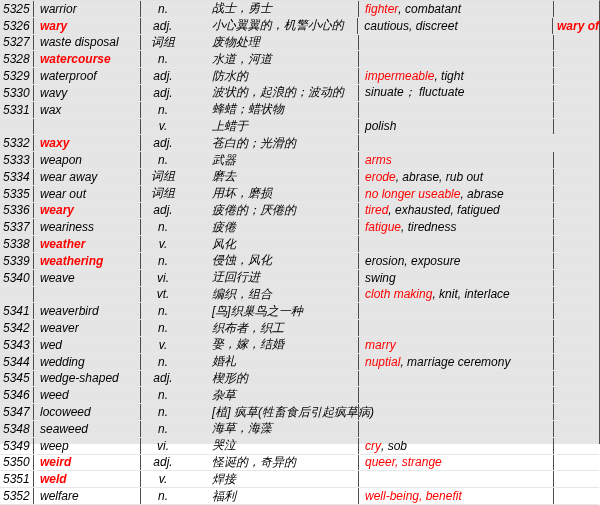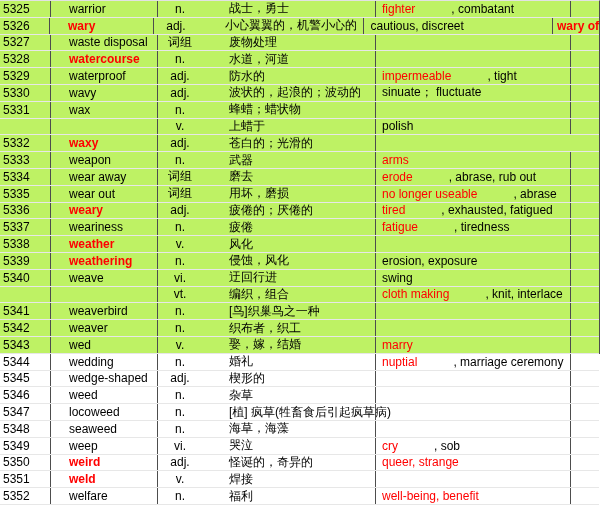--- a/index.html
+++ b/index.html
@@ -2,36 +2,37 @@
 <html><head>
 <meta charset="utf-8">
 <style>
   html,body{margin:0;padding:0;background:#ffffff;}
   body{
     width:600px;height:505px;overflow:hidden;
     font-family:"Liberation Sans","DejaVu Sans",sans-serif;
     font-size:12px;color:#000000;
   }
   .vocab-table{
-    width:600px;height:354px;box-sizing:border-box;
+    width:600px;height:444px;box-sizing:border-box;
     border-top:1px solid #e2e2e2;
     border-right:1px solid #4d4d4d;
-    background:#bef264;
+    background:#e5e5e5;
+    font-style:italic;
   }
   .row{
     display:flex;align-items:center;
     height:16.8px;box-sizing:border-box;
     border-bottom:1px solid #e7e7e7;
     white-space:nowrap;
   }
   .cell{box-sizing:border-box;height:100%;display:flex;align-items:center;overflow:visible;}
   .c-num {width:33px;padding-left:3px;}
-  .c-word{width:107px;border-left:1px solid #4d4d4d;padding-left:18px;margin-left:17px;}
+  .c-word{width:107px;border-left:1px solid #4d4d4d;padding-left:6px;}
   .c-def {width:218px;border-left:1px solid #4d4d4d;}
-  .c-syn {width:195px;border-left:1px solid #4d4d4d;padding-left:6px;gap:36px;}
+  .c-syn {width:195px;border-left:1px solid #4d4d4d;padding-left:6px;}
   .c-ext {flex:1;border-left:1px solid #4d4d4d;padding-left:4px;}
   .pos{display:inline-block;width:40px;margin-left:2px;text-align:center;flex:none;}
   .def{margin-left:29px;flex:none;}
   .red{color:#ff0000;}
   .bold{font-weight:bold;}
 </style>
 </head>
 <body>
 
 <div class="vocab-table">

